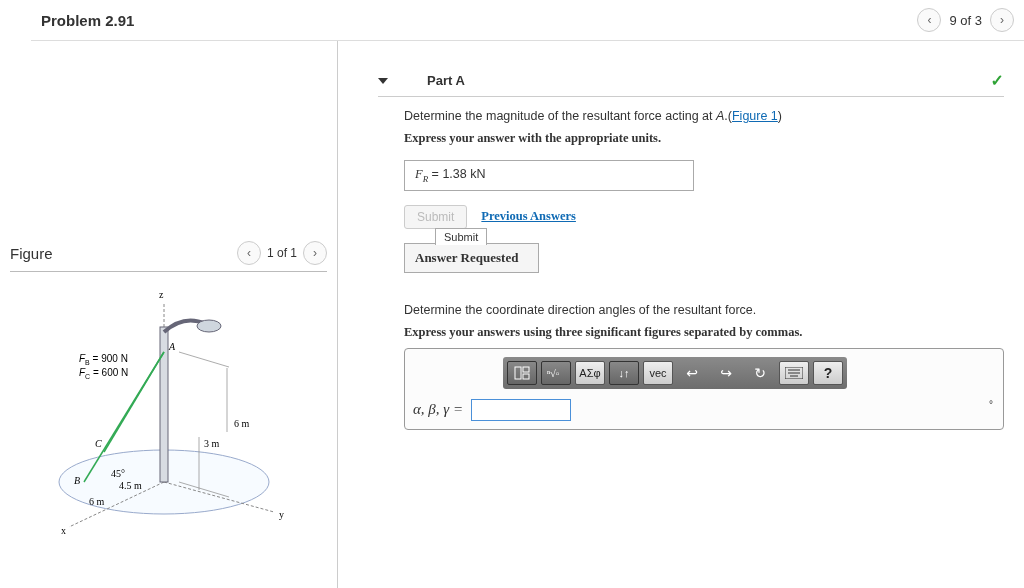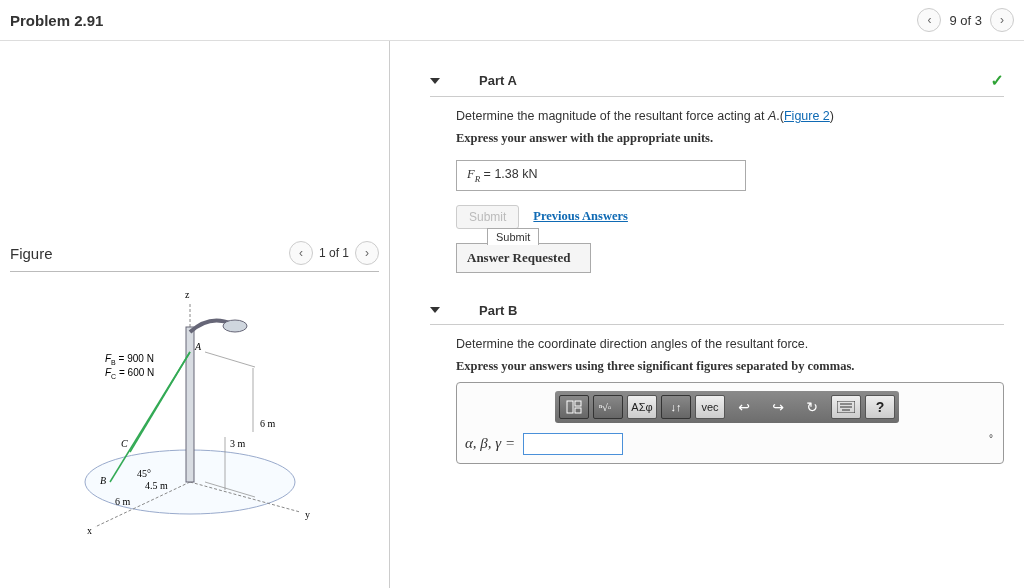--- a/index.html
+++ b/index.html
@@ -1,22 +1,22 @@
 <!DOCTYPE html>
 <html><head>
 <meta charset="utf-8">
 <style>
 * { margin: 0; padding: 0; box-sizing: border-box; font-family: Arial, sans-serif; }
 body { background: #fff; width: 1024px; height: 588px; overflow: hidden; font-size: 13px; color: #333; }
-.header { display: flex; justify-content: space-between; align-items: center; padding: 8px 10px; border-bottom: 1px solid #ddd; }
+.header { display: flex; justify-content: space-between; align-items: center; padding: 8px 10px; border-bottom: 1px solid #ddd; margin-left: 31px; }
 .prob-title { font-weight: bold; font-size: 15px; }
 .pager { display: flex; align-items: center; gap: 8px; }
 .nav-btn { width: 24px; height: 24px; border: 1px solid #ccc; border-radius: 50%; background: #fafafa; display: flex; align-items: center; justify-content: center; cursor: pointer; font-size: 12px; color: #666; }
 .main { display: flex; height: calc(100% - 40px); }
-.left { width: 390px; border-right: 1px solid #ccc; padding: 10px; padding-top: 200px; }
+.left { width: 338px; border-right: 1px solid #ccc; padding: 10px; padding-top: 200px; }
 .fig-header { display: flex; justify-content: space-between; align-items: center; border-bottom: 1px solid #bbb; padding-bottom: 6px; margin-bottom: 10px; }
 .fig-title { font-size: 15px; }
 .fig-pager { display: flex; align-items: center; gap: 6px; font-size: 12px; }
 .figure-img { display:flex; justify-content:center; }
 .right { flex: 1; padding: 30px 20px 10px 40px; overflow-y: auto; }
 .part { margin-bottom: 30px; }
 .part-header { display: flex; align-items: center; gap: 10px; border-bottom: 1px solid #ccc; padding-bottom: 6px; margin-bottom: 12px; }
 .triangle { width:0; height:0; border-left:5px solid transparent; border-right:5px solid transparent; border-top:6px solid #333; }
 .part-title { font-weight: bold; font-size: 13px; padding-left: 29px; }
 .check { color: #2fa336; font-weight: bold; margin-left:auto; font-size:16px; }
@@ -107,42 +107,38 @@
 
   <div class="right">
     <div class="part">
       <div class="part-header">
         <div class="triangle"></div>
         <div class="part-title">Part A</div>
         <div class="check">✓</div>
       </div>
       <div class="part-body">
         <p>
-          <span>Determine the magnitude of the resultant force acting at </span><span class="ital">A</span><span>.(</span><span class="link">Figure 2</span><span>)</span>
+          <span>Determine the magnitude of the resultant force acting at </span><span class="ital">A</span><span>.(</span><span class="link">Figure 1</span><span>)</span>
         </p>
         <p class="bold">Express your answer with the appropriate units.</p>
         <div class="answer-display">
           <span class="fr">F</span><span class="fr sub">R</span><span> =  </span><span>1.38 kN</span>
         </div>
         <div class="submit-row">
           <button class="submit-btn">Submit</button>
           <span class="link bold">Previous Answers</span>
         </div>
         <div class="answer-req">
           <div class="submit-tab">Submit</div>
           <span class="bold">Answer Requested</span>
         </div>
       </div>
     </div>
 
     <div class="part">
-      <div class="part-header">
-        <div class="triangle"></div>
-        <div class="part-title">Part B</div>
-      </div>
       <div class="part-body">
         <p>Determine the coordinate direction angles of the resultant force.</p>
         <p class="bold">Express your answers using three significant figures separated by commas.</p>
         <div class="toolbar-box">
           <div class="toolbar">
             <div class="tool-btn dark">
               <svg width="16" height="14">
                   <rect x="1" y="1" width="6" height="12" fill="none" stroke="#fff"></rect>
                   <rect x="9" y="1" width="6" height="5" fill="none" stroke="#fff"></rect>
                   <rect x="9" y="8" width="6" height="5" fill="none" stroke="#fff"></rect>

